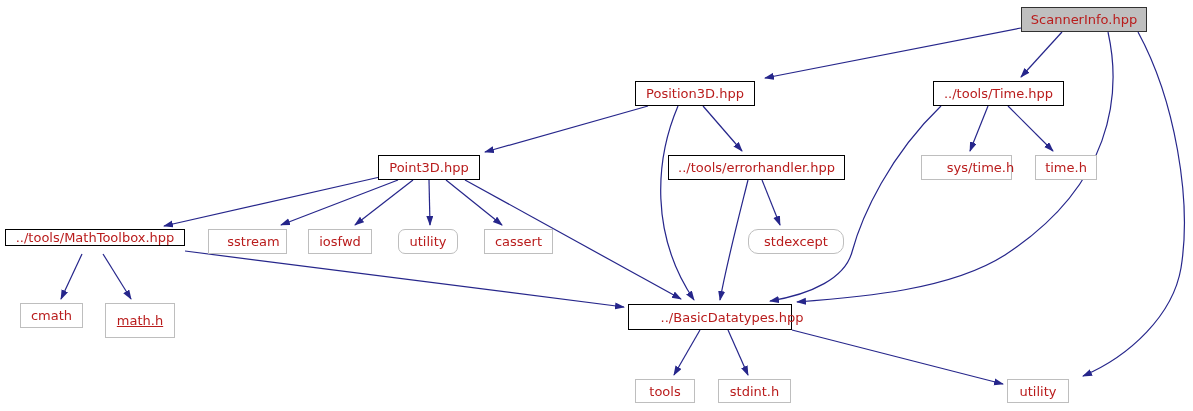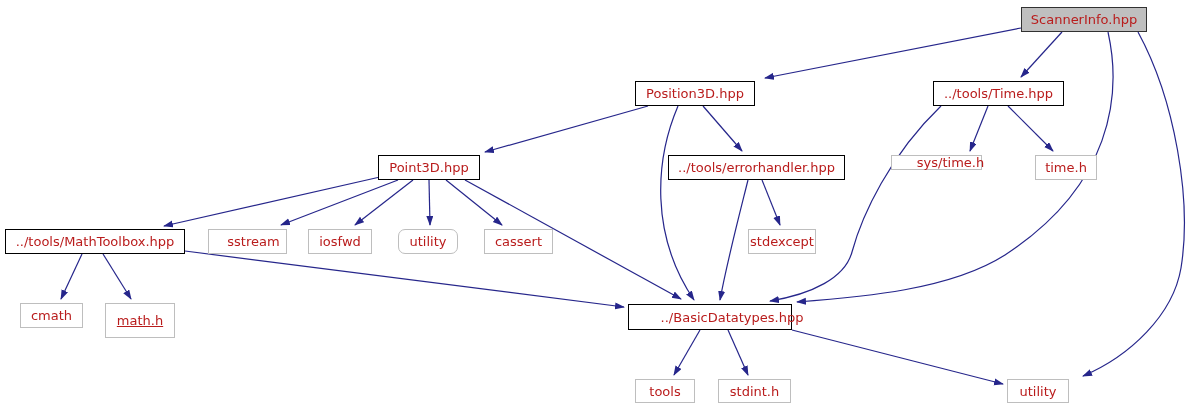--- a/index.html
+++ b/index.html
@@ -76,28 +76,28 @@
       <path d="M700,330 L674,375" class="edge" stroke="#26268b" marker-end="url(#arrow)"></path>
       <path d="M728,330 L748,375" class="edge" stroke="#26268b" marker-end="url(#arrow)"></path>
       <path d="M792,330 L1003,384" class="edge" stroke="#26268b" marker-end="url(#arrow)"></path>
     </svg>
   <div id="node-layer">
       <div class="node root" style="left: 1021px; top: 7px; width: 126px; height: 25px; background: rgb(191, 191, 191);">ScannerInfo.hpp</div>
       <div class="node module" style="left: 635px; top: 81px; width: 120px; height: 25px;">Position3D.hpp</div>
       <div class="node module" style="left: 933px; top: 81px; width: 131px; height: 25px;">../tools/Time.hpp</div>
       <div class="node module" style="left: 378px; top: 155px; width: 102px; height: 25px;">Point3D.hpp</div>
       <div class="node module" style="left: 668px; top: 155px; width: 177px; height: 25px;">../tools/errorhandler.hpp</div>
-      <div class="node leaf" style="left: 891px; top: 155px; width: 91px; height: 15px; padding-left: 28px;">sys/time.h</div>
+      <div class="node leaf" style="left: 921px; top: 155px; width: 91px; height: 25px; padding-left: 28px;">sys/time.h</div>
       <div class="node leaf" style="left: 1035px; top: 155px; width: 62px; height: 25px;">time.h</div>
-      <div class="node module" style="left: 5px; top: 229px; width: 180px; height: 25px;">../tools/MathToolbox.hpp</div>
+      <div class="node module" style="left: 5px; top: 229px; width: 180px; height: 17px;">../tools/MathToolbox.hpp</div>
       <div class="node leaf" style="left: 208px; top: 229px; width: 79px; height: 25px; padding-left: 12px;">sstream</div>
       <div class="node leaf" style="left: 308px; top: 229px; width: 64px; height: 25px;">iosfwd</div>
       <div class="node leaf" style="left: 398px; top: 229px; width: 60px; height: 25px; border-radius: 7px;">utility</div>
       <div class="node leaf" style="left: 484px; top: 229px; width: 69px; height: 25px;">cassert</div>
-      <div class="node leaf" style="left: 748px; top: 229px; width: 68px; height: 25px;">stdexcept</div>
+      <div class="node leaf" style="left: 748px; top: 229px; width: 96px; height: 25px; border-radius: 10px;">stdexcept</div>
       <div class="node leaf" style="left: 20px; top: 303px; width: 63px; height: 25px;">cmath</div>
       <div class="node leaf" style="left: 105px; top: 303px; width: 70px; height: 35px; text-decoration: underline;">math.h</div>
       <div class="node module" style="left: 628px; top: 304px; width: 164px; height: 26px; padding-left: 44px;">../BasicDatatypes.hpp</div>
       <div class="node leaf" style="left: 635px; top: 379px; width: 60px; height: 24px;">tools</div>
       <div class="node leaf" style="left: 718px; top: 379px; width: 73px; height: 24px;">stdint.h</div>
       <div class="node leaf" style="left: 1007px; top: 379px; width: 62px; height: 24px;">utility</div>
     </div>
 </div>
 
 </body></html>

